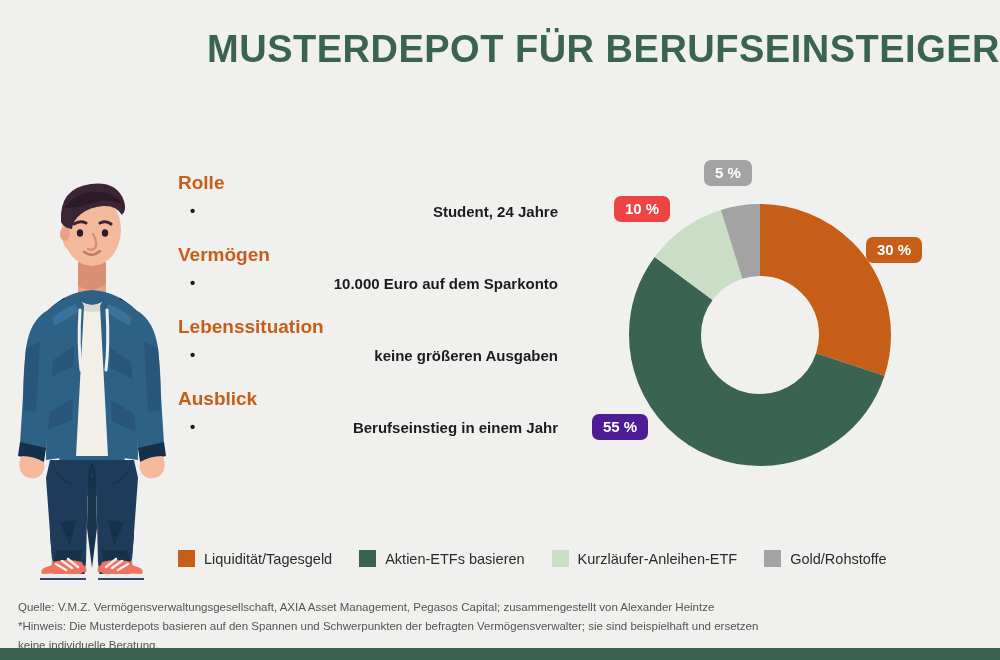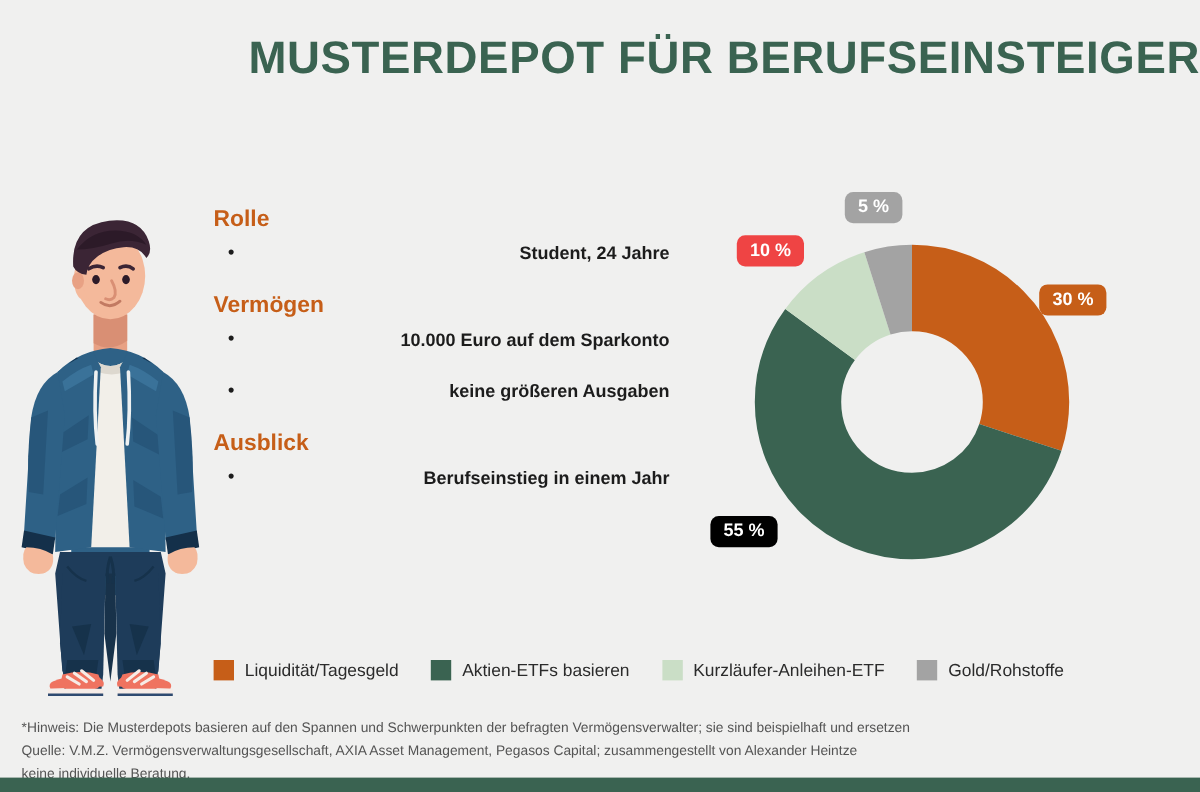--- a/index.html
+++ b/index.html
@@ -89,21 +89,21 @@
     position: absolute;
     color: #ffffff;
     font-size: 15px;
     font-weight: bold;
     border-radius: 7px;
     padding: 5px 11px 6px 11px;
     white-space: nowrap;
     line-height: 1;
   }
   .pct-30 { background: #c65e18; left: 266px; top: 87px; }
-  .pct-55 { background: #000000; left: -8px;  top: 280px; }
+  .pct-55 { background: #4c1d95; left: -8px;  top: 264px; }
   .pct-10 { background: #ef4444; color: #ffffff; left: 14px; top: 46px; }
   .pct-5  { background: #a3a3a3; left: 104px; top: 10px; }
 
   
   .legend {
     position: absolute;
     left: 178px;
     top: 550px;
     display: flex;
     align-items: center;
@@ -289,20 +289,21 @@
   </div>
 
   <div class="info-group">
     <div class="info-heading">Vermögen</div>
     <ul class="info-list">
       <li class="info-item">10.000 Euro auf dem Sparkonto</li>
     </ul>
   </div>
 
   <div class="info-group">
+    <div class="info-heading">Lebenssituation</div>
     <ul class="info-list">
       <li class="info-item">keine größeren Ausgaben</li>
     </ul>
   </div>
 
   <div class="info-group">
     <div class="info-heading">Ausblick</div>
     <ul class="info-list">
       <li class="info-item">Berufseinstieg in einem Jahr</li>
     </ul>
@@ -349,20 +350,20 @@
   <div class="legend-item">
     <span class="legend-swatch" style="background:#a3a3a3"></span>
     <span class="legend-label">Gold/Rohstoffe</span>
   </div>
 
 </div>
 
 <div class="footer">
 
   <div class="footer-text">
+    <div>Quelle: V.M.Z. Vermögensverwaltungsgesellschaft, AXIA Asset Management, Pegasos Capital; zusammengestellt von Alexander Heintze</div>
     <div>*Hinweis: Die Musterdepots basieren auf den Spannen und Schwerpunkten der befragten Vermögensverwalter; sie sind beispielhaft und ersetzen</div>
-    <div>Quelle: V.M.Z. Vermögensverwaltungsgesellschaft, AXIA Asset Management, Pegasos Capital; zusammengestellt von Alexander Heintze</div>
     <div>keine individuelle Beratung.</div>
   </div>
 
 
   <div class="footer-bar"></div>
 </div>
 
 </body></html>

